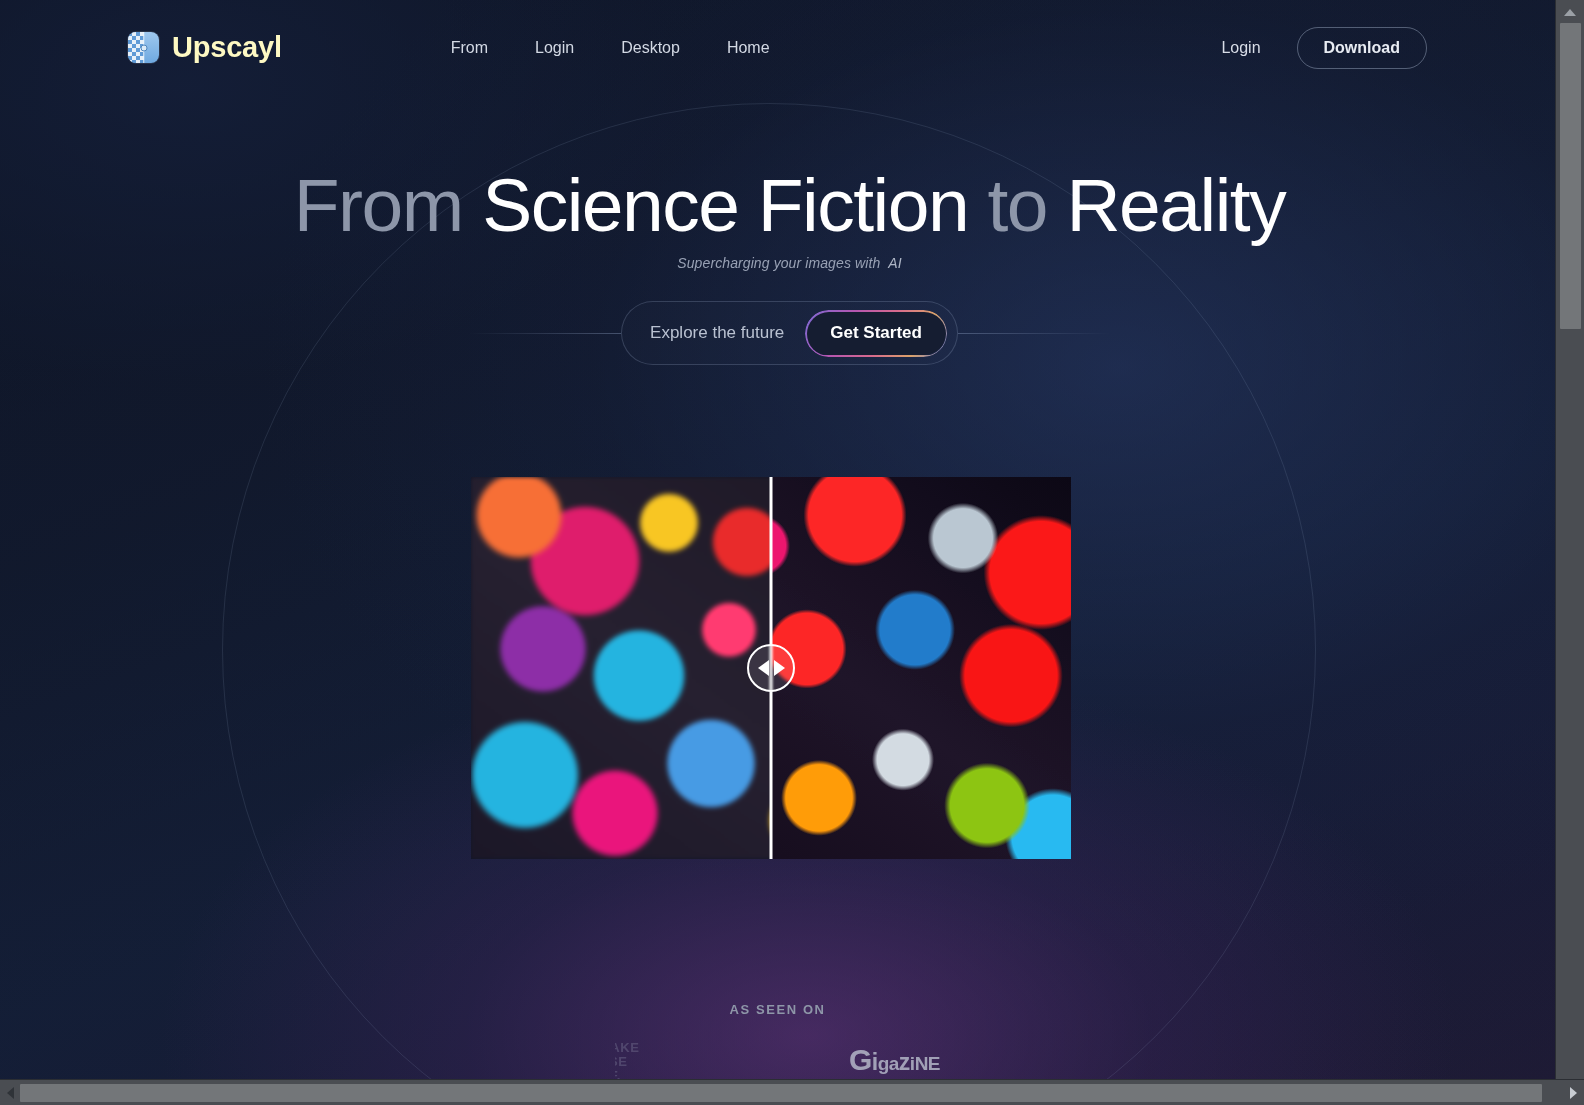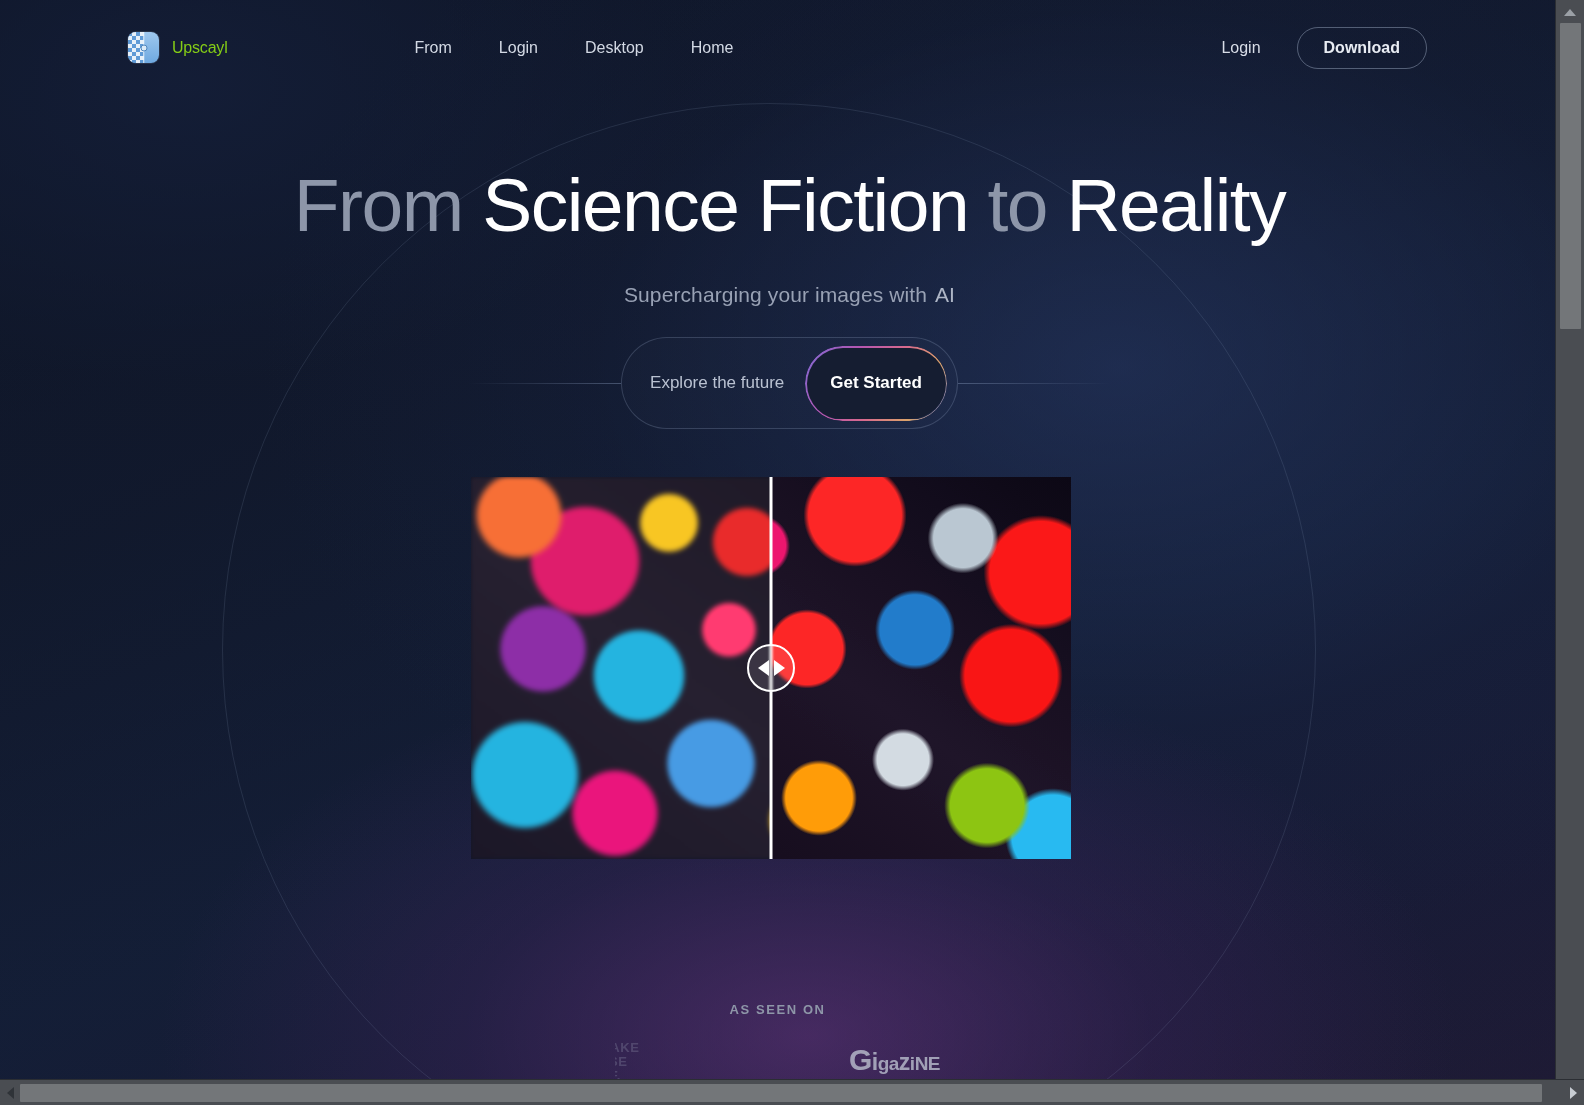--- a/index.html
+++ b/index.html
@@ -106,23 +106,23 @@
     left: 50%;
     top: 50%;
     width: 7px;
     height: 7px;
     border-radius: 50%;
     background: #dcebf8;
     border: 1px solid #4f86bd;
     transform: translate(-50%, -50%);
   }
   .brand-name {
-    font-size: 16px;
-    font-weight: normal;
-    color: #84cc16;
+    font-size: 29px;
+    font-weight: bold;
+    color: #fef9c3;
     letter-spacing: -0.2px;
   }
 
   .nav {
     display: flex;
     align-items: center;
     gap: 47px;
     margin-left: auto;
     margin-right: auto;
     transform: translateX(-38px);
@@ -173,24 +173,25 @@
     font-size: 75px;
     line-height: 1.0;
     font-weight: normal;
     letter-spacing: -1.5px;
     white-space: nowrap;
   }
   .headline .muted { color: #8d96a9; }
   .headline .bright { color: #ffffff; }
 
   .subhead {
-    margin-top: 40px;
-    font-size: 21px;
+    margin-top: 12px;
+    font-size: 14px;
     color: #98a1b4;
     letter-spacing: 0.1px;
+    font-style: italic;
   }
   .subhead .ai { margin-left: 8px; color: #aeb6c6; }
 
   
   .cta-row {
     margin-top: 30px;
     display: flex;
     align-items: center;
     justify-content: center;
   }
@@ -214,21 +215,21 @@
   .cta-text {
     font-size: 17px;
     color: #b9c1d1;
     white-space: nowrap;
   }
   .get-started {
     position: relative;
     font-size: 17px;
     font-weight: bold;
     color: #ffffff;
-    padding: 26px 24px;
+    padding: 12px 24px;
     border-radius: 999px;
     background: #151d31;
     border: none;
     cursor: pointer;
     font-family: "Liberation Sans", sans-serif;
     white-space: nowrap;
   }
   .get-started::before {
     content: "";
     position: absolute;

